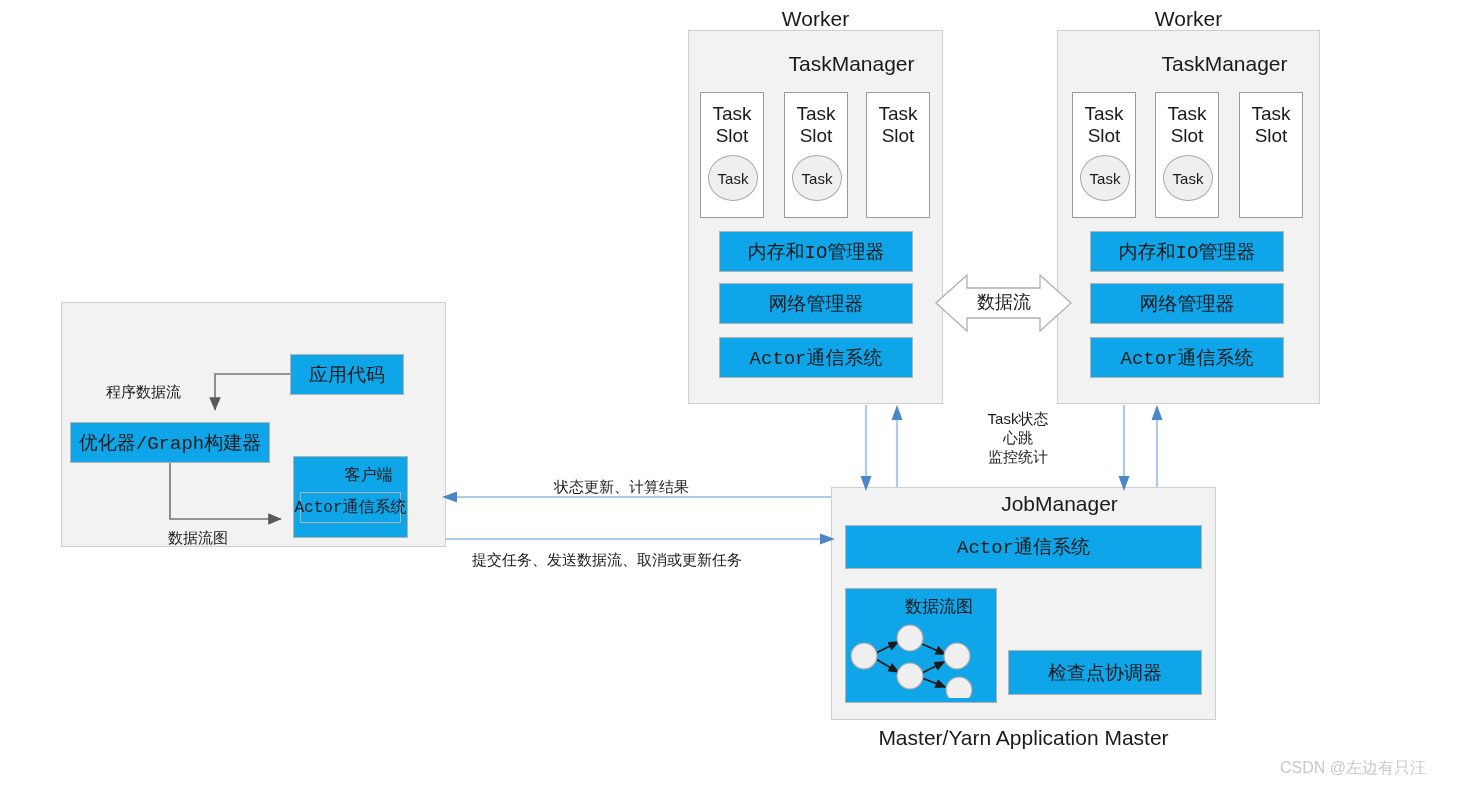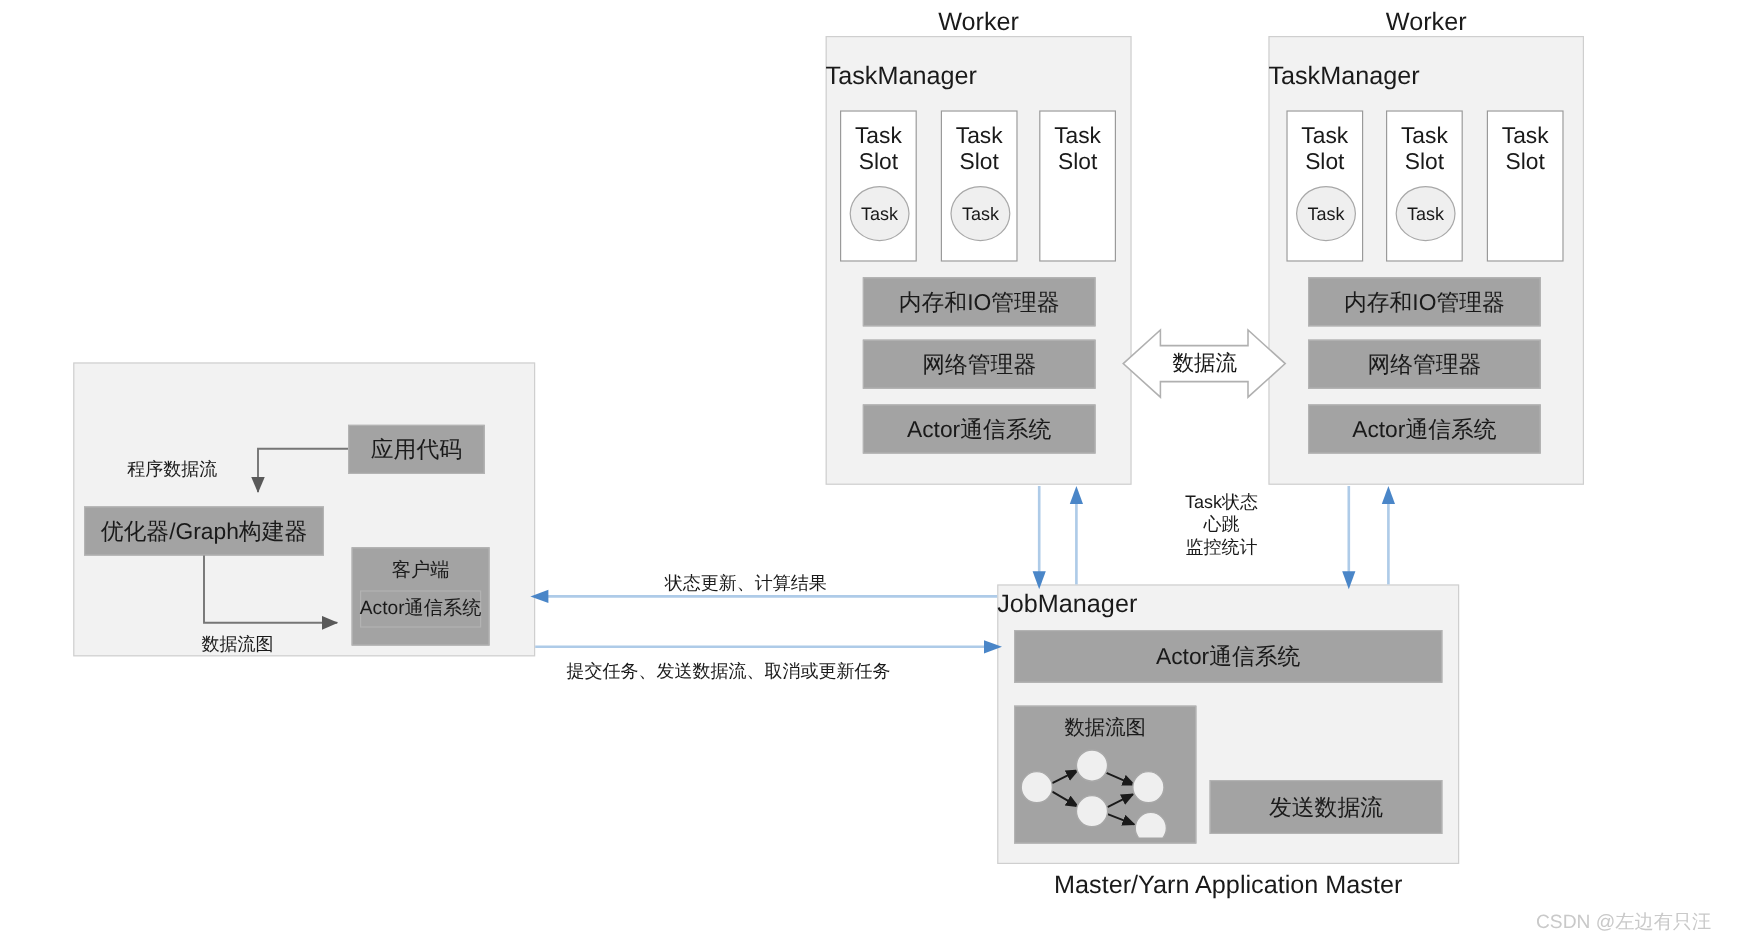--- a/index.html
+++ b/index.html
@@ -20,44 +20,47 @@
   }
   .abs { position: absolute; }
 
   
   .panel {
     background: #f2f2f2;
     border: 1px solid #cfcfcf;
     box-sizing: border-box;
   }
   .whitebox {
-    background: #a3a3a3;
+    background: #0ea5e9;
     border: 1px solid #b3b3b3;
     box-sizing: border-box;
     display: flex;
     align-items: center;
     justify-content: center;
     text-align: center;
+    font-family: Liberation Mono, monospace;
   }
   .slotbox {
     background: #ffffff;
     border: 1px solid #9a9a9a;
     box-sizing: border-box;
   }
 
   .caption {
     text-align: center;
     font-size: 21px;
     color: #1a1a1a;
     white-space: nowrap;
   }
   .title-in-box {
+    text-align: center;
     font-size: 21px;
     color: #1a1a1a;
     white-space: nowrap;
+    padding-left: 36px;
   }
   .slot-label {
     text-align: center;
     font-size: 19px;
     line-height: 22px;
     color: #1a1a1a;
   }
   .task-circle {
     border-radius: 50%;
     background: #efefef;
@@ -224,21 +227,21 @@
       <line x1="76" y1="60" x2="99" y2="69" stroke="#1a1a1a" stroke-width="1.6" marker-end="url(#gblk)"></line>
       <circle cx="18" cy="38" r="13" fill="#efefef" stroke="#a8a8a8" stroke-width="1.2"></circle>
       <circle cx="64" cy="20" r="13" fill="#efefef" stroke="#a8a8a8" stroke-width="1.2"></circle>
       <circle cx="64" cy="58" r="13" fill="#efefef" stroke="#a8a8a8" stroke-width="1.2"></circle>
       <circle cx="111" cy="38" r="13" fill="#efefef" stroke="#a8a8a8" stroke-width="1.2"></circle>
       <circle cx="113" cy="72" r="13" fill="#efefef" stroke="#a8a8a8" stroke-width="1.2"></circle>
     </svg>
   </div>
 
   <div class="abs whitebox" style="left:1008px; top:650px; width:194px; height:45px;">
-    <span class="mod-label">发送数据流</span>
+    <span class="mod-label">检查点协调器</span>
   </div>
 
   <div class="abs caption" style="left:831px; top:726px; width:385px;">Master/Yarn Application Master</div>
 
   <div class="edge-label" style="left:554px; top:477px;">状态更新、计算结果</div>
   <div class="edge-label" style="left:472px; top:550px;">提交任务、发送数据流、取消或更新任务</div>
   <div class="edge-label multi" style="left:963px; top:409px; width:110px; text-align:center;">Task状态
 心跳
 监控统计</div>
 

